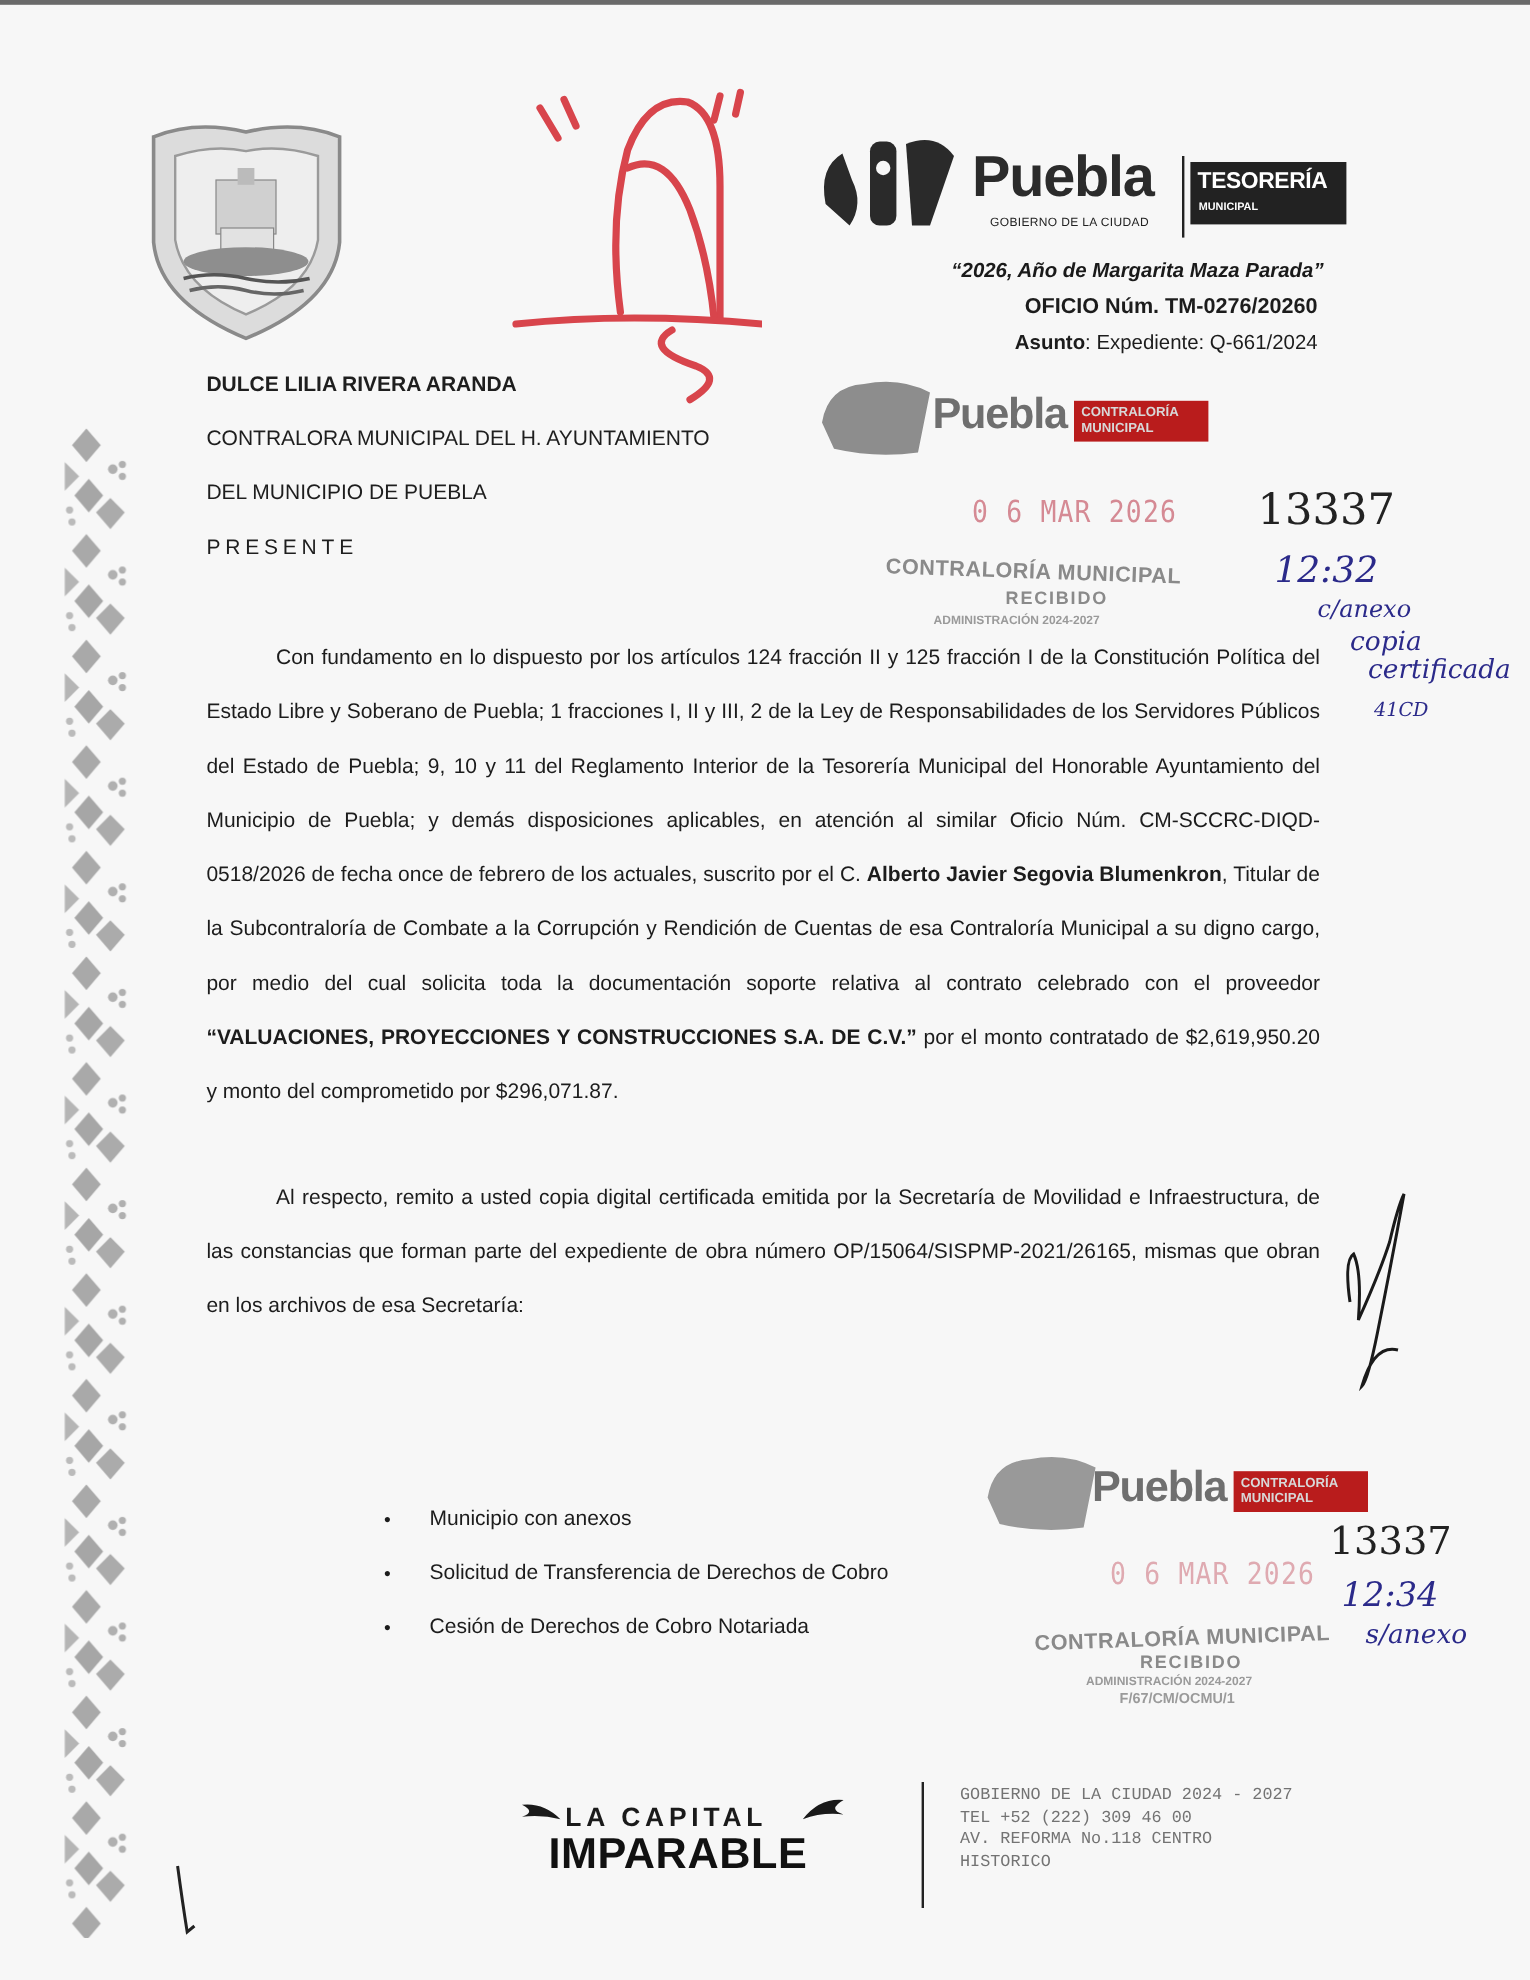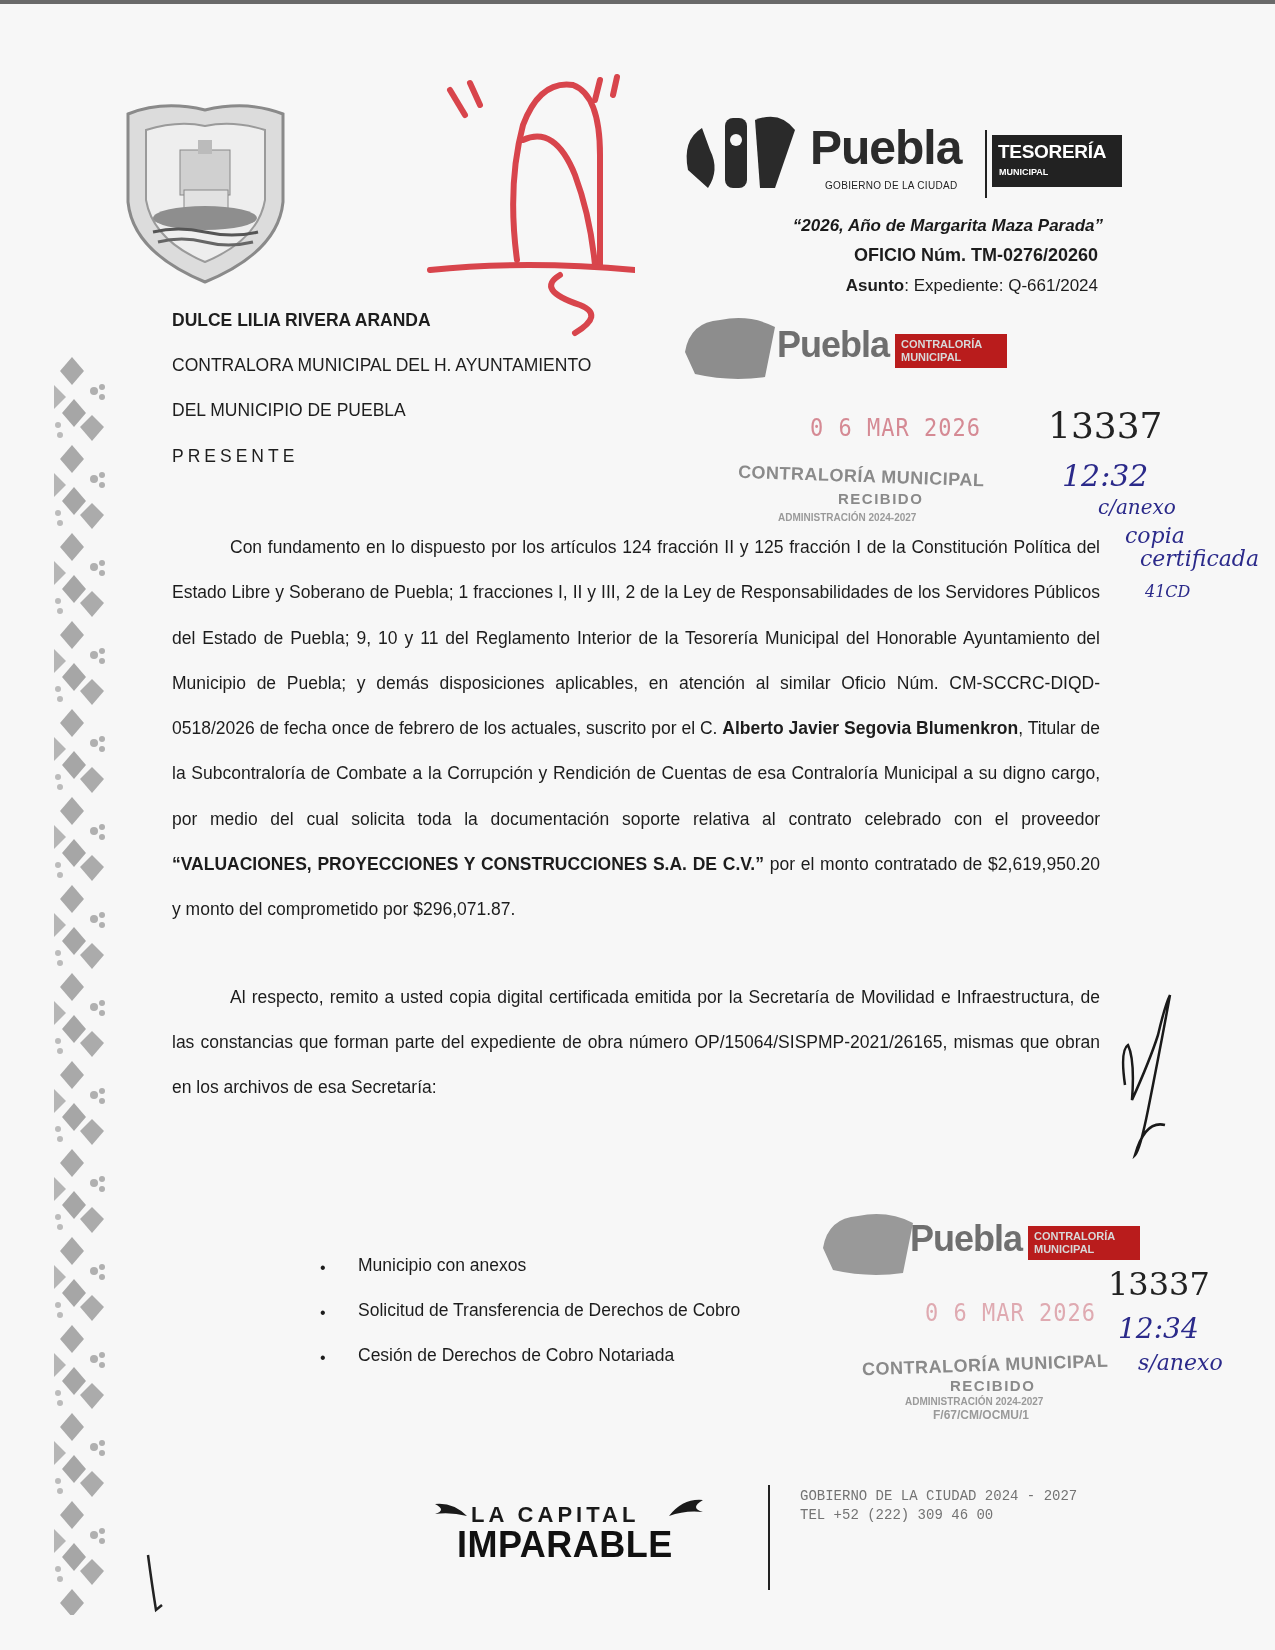--- a/index.html
+++ b/index.html
@@ -207,13 +207,14 @@
   <span class="l1">LA CAPITAL</span>
   <svg style="position:absolute; left:232px; top:-4px; width:40px; height:26px;" viewBox="0 0 40 26">
     <path d="M38,2 Q18,0 4,18 Q20,12 38,14 Q24,10 38,2 Z" fill="#1a1a1a"></path>
   </svg>
   <span class="l2">IMPARABLE</span>
 </div>
 <div class="abs footer-vline"></div>
 <div class="abs footer-info">
   <div>GOBIERNO DE LA CIUDAD 2024 - 2027</div>
   <div>TEL +52 (222) 309 46 00</div>
+  <div>AV. REFORMA No.118 CENTRO HISTORICO</div>
 </div>
 
 </body></html>

